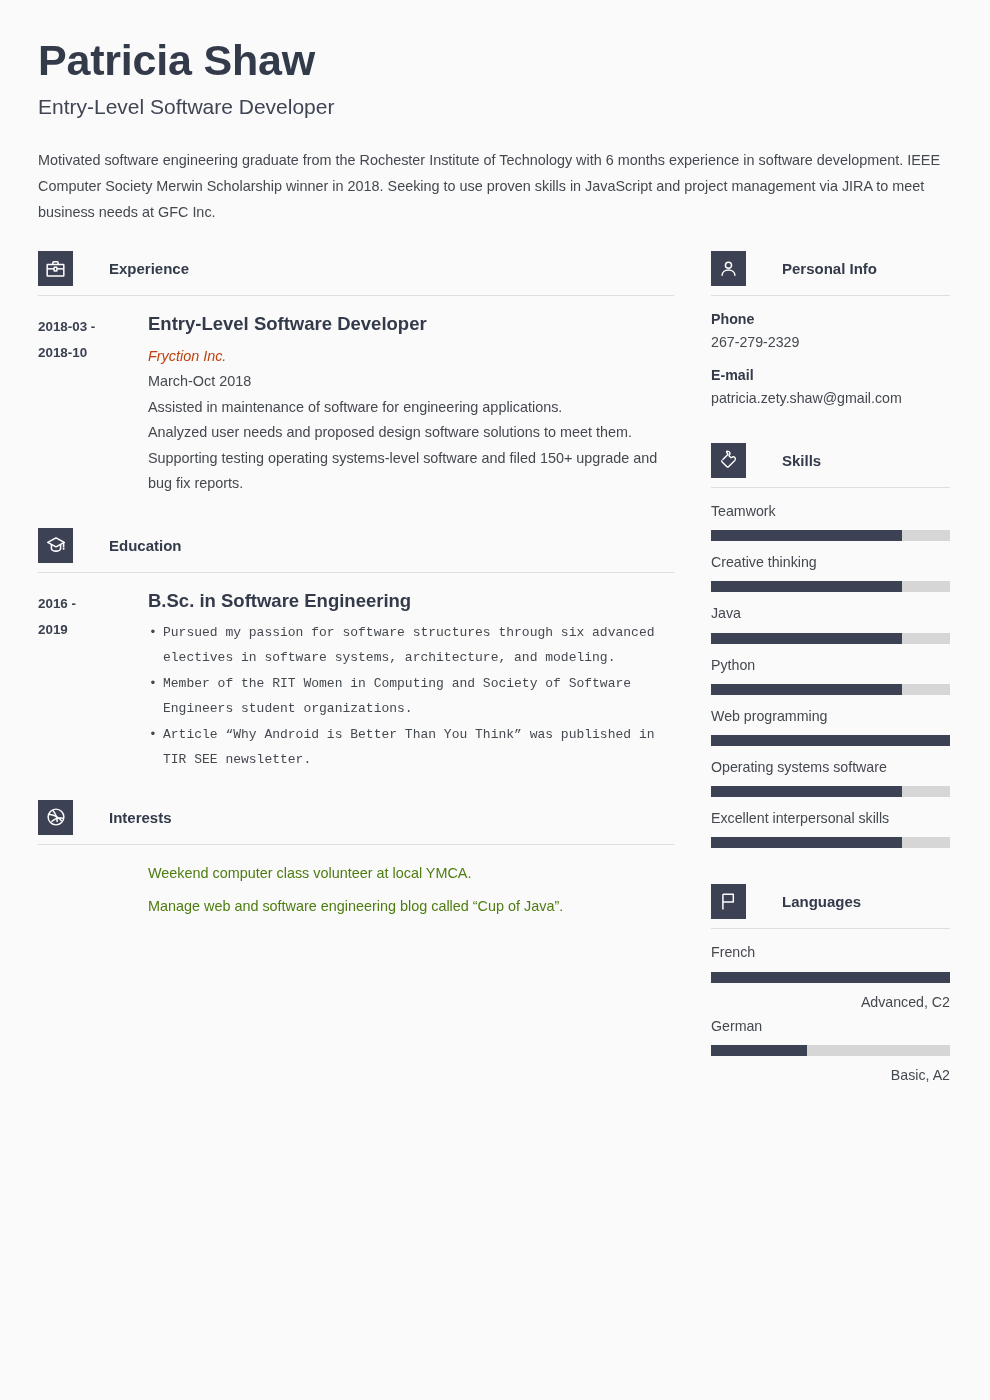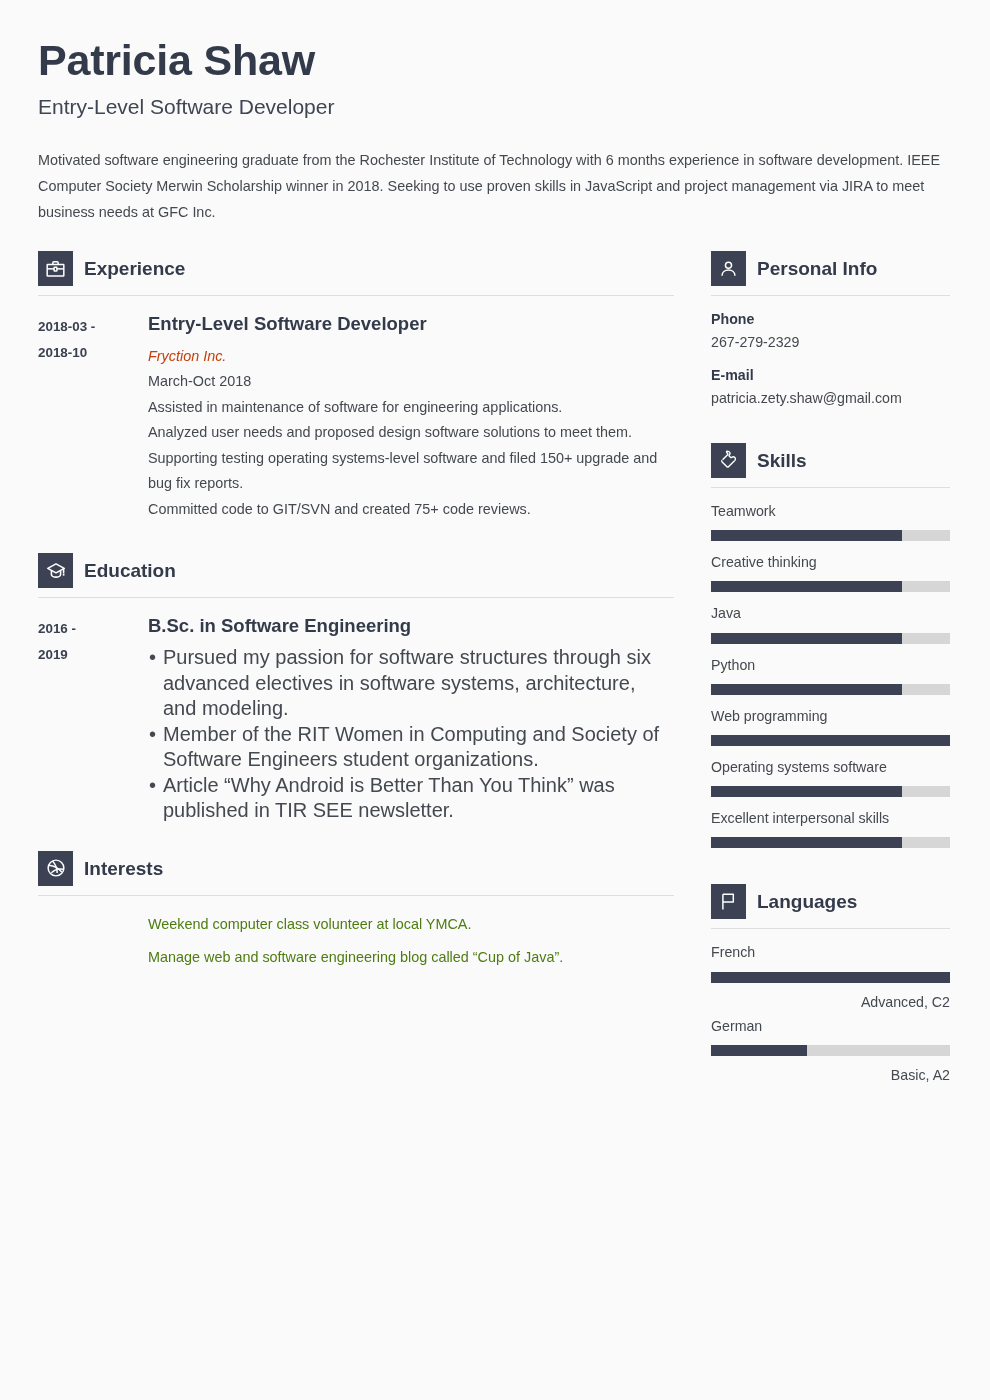--- a/index.html
+++ b/index.html
@@ -61,24 +61,25 @@
     width: 35px;
     height: 35px;
     background: #3c4254;
     display: flex;
     align-items: center;
     justify-content: center;
     flex: none;
   }
   .sec-icon svg { display: block; }
   .sec-title {
-    font-size: 19px;
+    font-size: 15px;
     font-weight: bold;
     color: #333a4a;
     line-height: 1;
+    margin-left: 25px;
   }
   .sec-rule {
     height: 1px;
     background: #dedede;
     margin-top: 9px;
     margin-bottom: 16px;
   }
 
   
   .entry { display: flex; align-items: flex-start; }
@@ -105,25 +106,26 @@
     color: #c2410c;
     line-height: 26px;
   }
   .entry-line {
     font-size: 14.4px;
     color: #44484f;
     line-height: 25.5px;
   }
   .entry-bullets { list-style: none; margin-top: 2px; }
   .entry-bullets li {
-    font-size: 20px;
+    font-size: 13px;
     color: #44484f;
     line-height: 25.5px;
     position: relative;
     padding-left: 15px;
+    font-family: Liberation Mono, monospace;
   }
   .entry-bullets li::before {
     content: "\2022";
     position: absolute;
     left: 1px;
     top: 0;
     color: #44484f;
   }
   .interest-line {
     font-size: 14.4px;
@@ -213,21 +215,20 @@
             <div>2018-03 -</div>
             <div>2018-10</div>
           </div>
           <div class="entry-body">
             <div class="entry-role">Entry-Level Software Developer</div>
             <div class="entry-company">Fryction Inc.</div>
             <div class="entry-line">March-Oct 2018</div>
             <div class="entry-line">Assisted in maintenance of software for engineering applications.</div>
             <div class="entry-line">Analyzed user needs and proposed design software solutions to meet them.</div>
             <div class="entry-line">Supporting testing operating systems-level software and filed 150+ upgrade and bug fix reports.</div>
-            <div class="entry-line">Committed code to GIT/SVN and created 75+ code reviews.</div>
           </div>
         </div>
       </div>
 
       <div class="gap-exp"></div>
 
       <div>
         <div class="sec-head">
           <span class="sec-icon">
             <svg width="22" height="22" viewBox="0 0 24 24" fill="none" stroke="#ffffff" stroke-width="1.7" stroke-linejoin="round">

